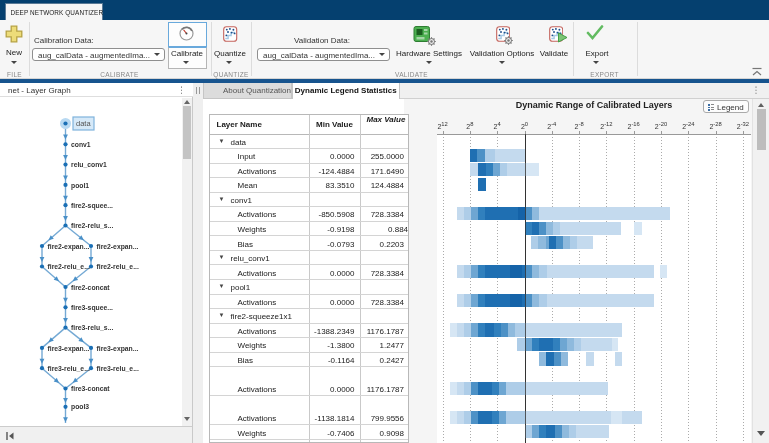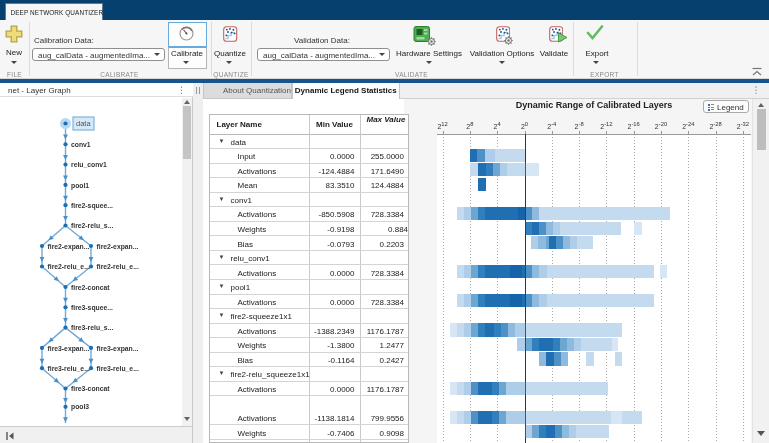--- a/index.html
+++ b/index.html
@@ -487,24 +487,20 @@
     <div style="position:absolute;left:0;top:223.20px;width:100%;height:14.55px;border-bottom:1px solid #d4d4d4;box-sizing:border-box;">
       <span style="position:absolute;left:28px;top:3.2px;">Weights</span>
       <span style="position:absolute;left:99.5px;top:3.2px;width:45.5px;text-align:right;">-1.3800</span>
       <span style="position:absolute;left:150.0px;top:3.2px;width:44.5px;text-align:right;">1.2477</span>
     </div>
     <div style="position:absolute;left:0;top:237.75px;width:100%;height:14.55px;border-bottom:1px solid #d4d4d4;box-sizing:border-box;">
       <span style="position:absolute;left:28px;top:3.2px;">Bias</span>
       <span style="position:absolute;left:99.5px;top:3.2px;width:45.5px;text-align:right;">-0.1164</span>
       <span style="position:absolute;left:150.0px;top:3.2px;width:44.5px;text-align:right;">0.2427</span>
     </div>
-    <div style="position:absolute;left:0;top:252.30px;width:100%;height:14.55px;border-bottom:1px solid #d4d4d4;box-sizing:border-box;">
-      <span style="position:absolute;left:9px;top:3.2px;font-size:6px;color:#444;">▼</span>
-      <span style="position:absolute;left:21px;top:3.2px;">fire2-relu_squeeze1x1</span>
-    </div>
     <div style="position:absolute;left:0;top:266.85px;width:100%;height:14.55px;border-bottom:1px solid #d4d4d4;box-sizing:border-box;">
       <span style="position:absolute;left:28px;top:3.2px;">Activations</span>
       <span style="position:absolute;left:99.5px;top:3.2px;width:45.5px;text-align:right;">0.0000</span>
       <span style="position:absolute;left:150.0px;top:3.2px;width:44.5px;text-align:right;">1176.1787</span>
     </div>
     <div style="position:absolute;left:0;top:295.95px;width:100%;height:14.55px;border-bottom:1px solid #d4d4d4;box-sizing:border-box;">
       <span style="position:absolute;left:28px;top:3.2px;">Activations</span>
       <span style="position:absolute;left:99.5px;top:3.2px;width:45.5px;text-align:right;">-1138.1814</span>
       <span style="position:absolute;left:150.0px;top:3.2px;width:44.5px;text-align:right;">799.9556</span>
     </div>

